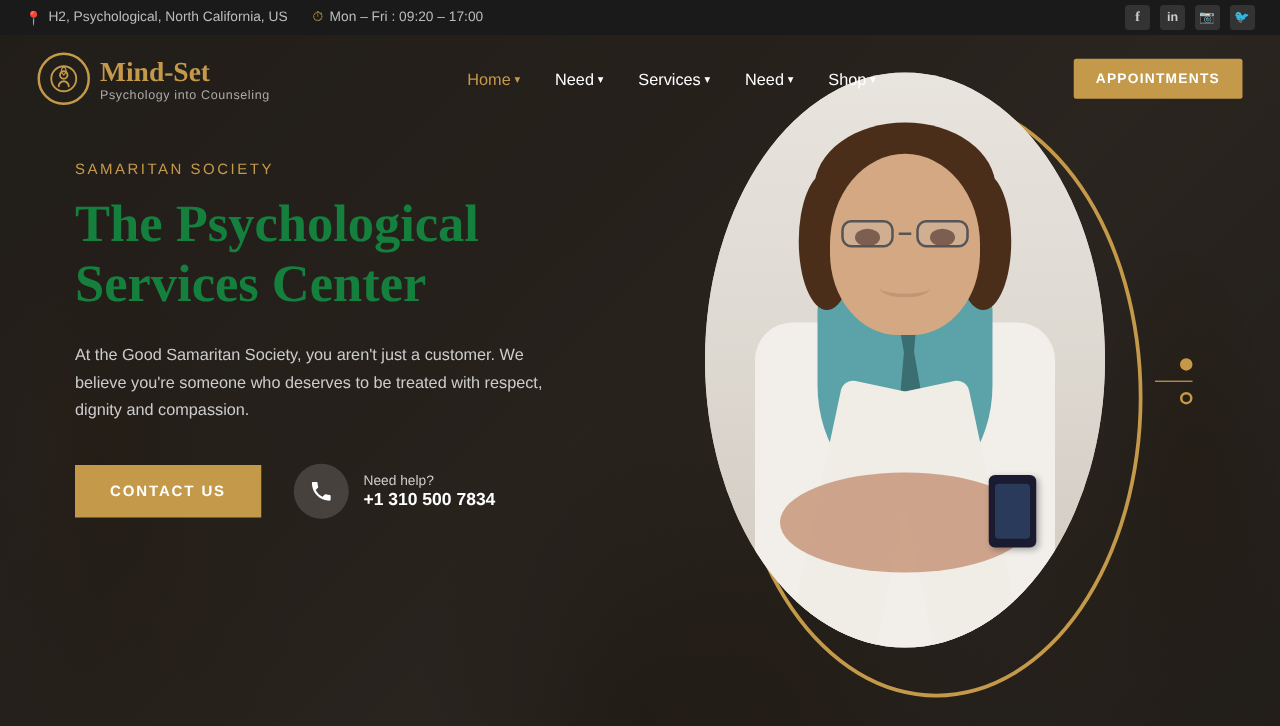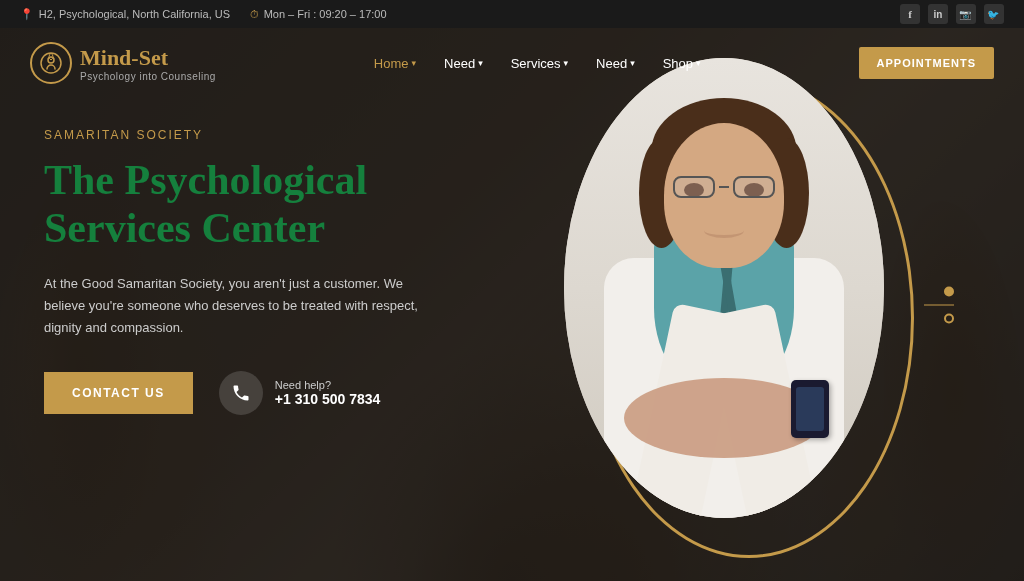--- a/index.html
+++ b/index.html
@@ -87,21 +87,21 @@
       border: none; padding: 10px 18px;
       font-size: 11px; font-family: Arial; font-weight: bold;
       letter-spacing: 1px; cursor: pointer; border-radius: 2px;
       text-transform: uppercase;
       text-align: center;
     }
 
     
     .hero-content {
       position: absolute;
-      top: 100px; left: 44px;
+      top: 100px; left: 60px;
       max-width: 450px;
       z-index: 5;
     }
     .hero-subtitle {
       color: #c49a4a; font-size: 12px; font-family: Arial;
       letter-spacing: 2px; text-transform: uppercase;
       margin-bottom: 14px;
     }
     .hero-title {
       color: #15803d; font-size: 42px; font-family: Georgia, serif;

